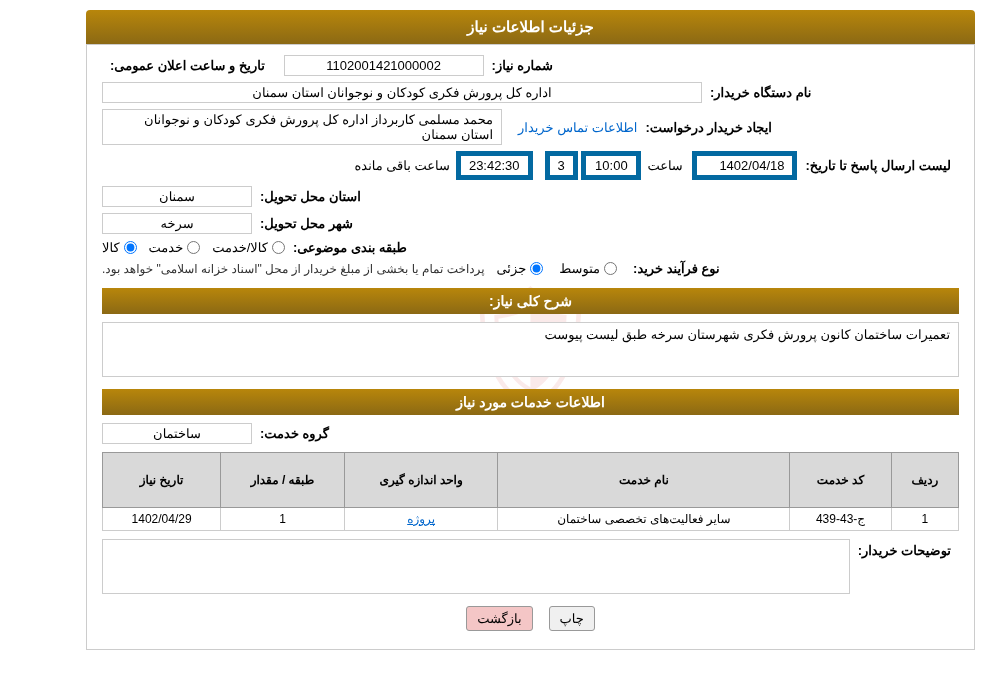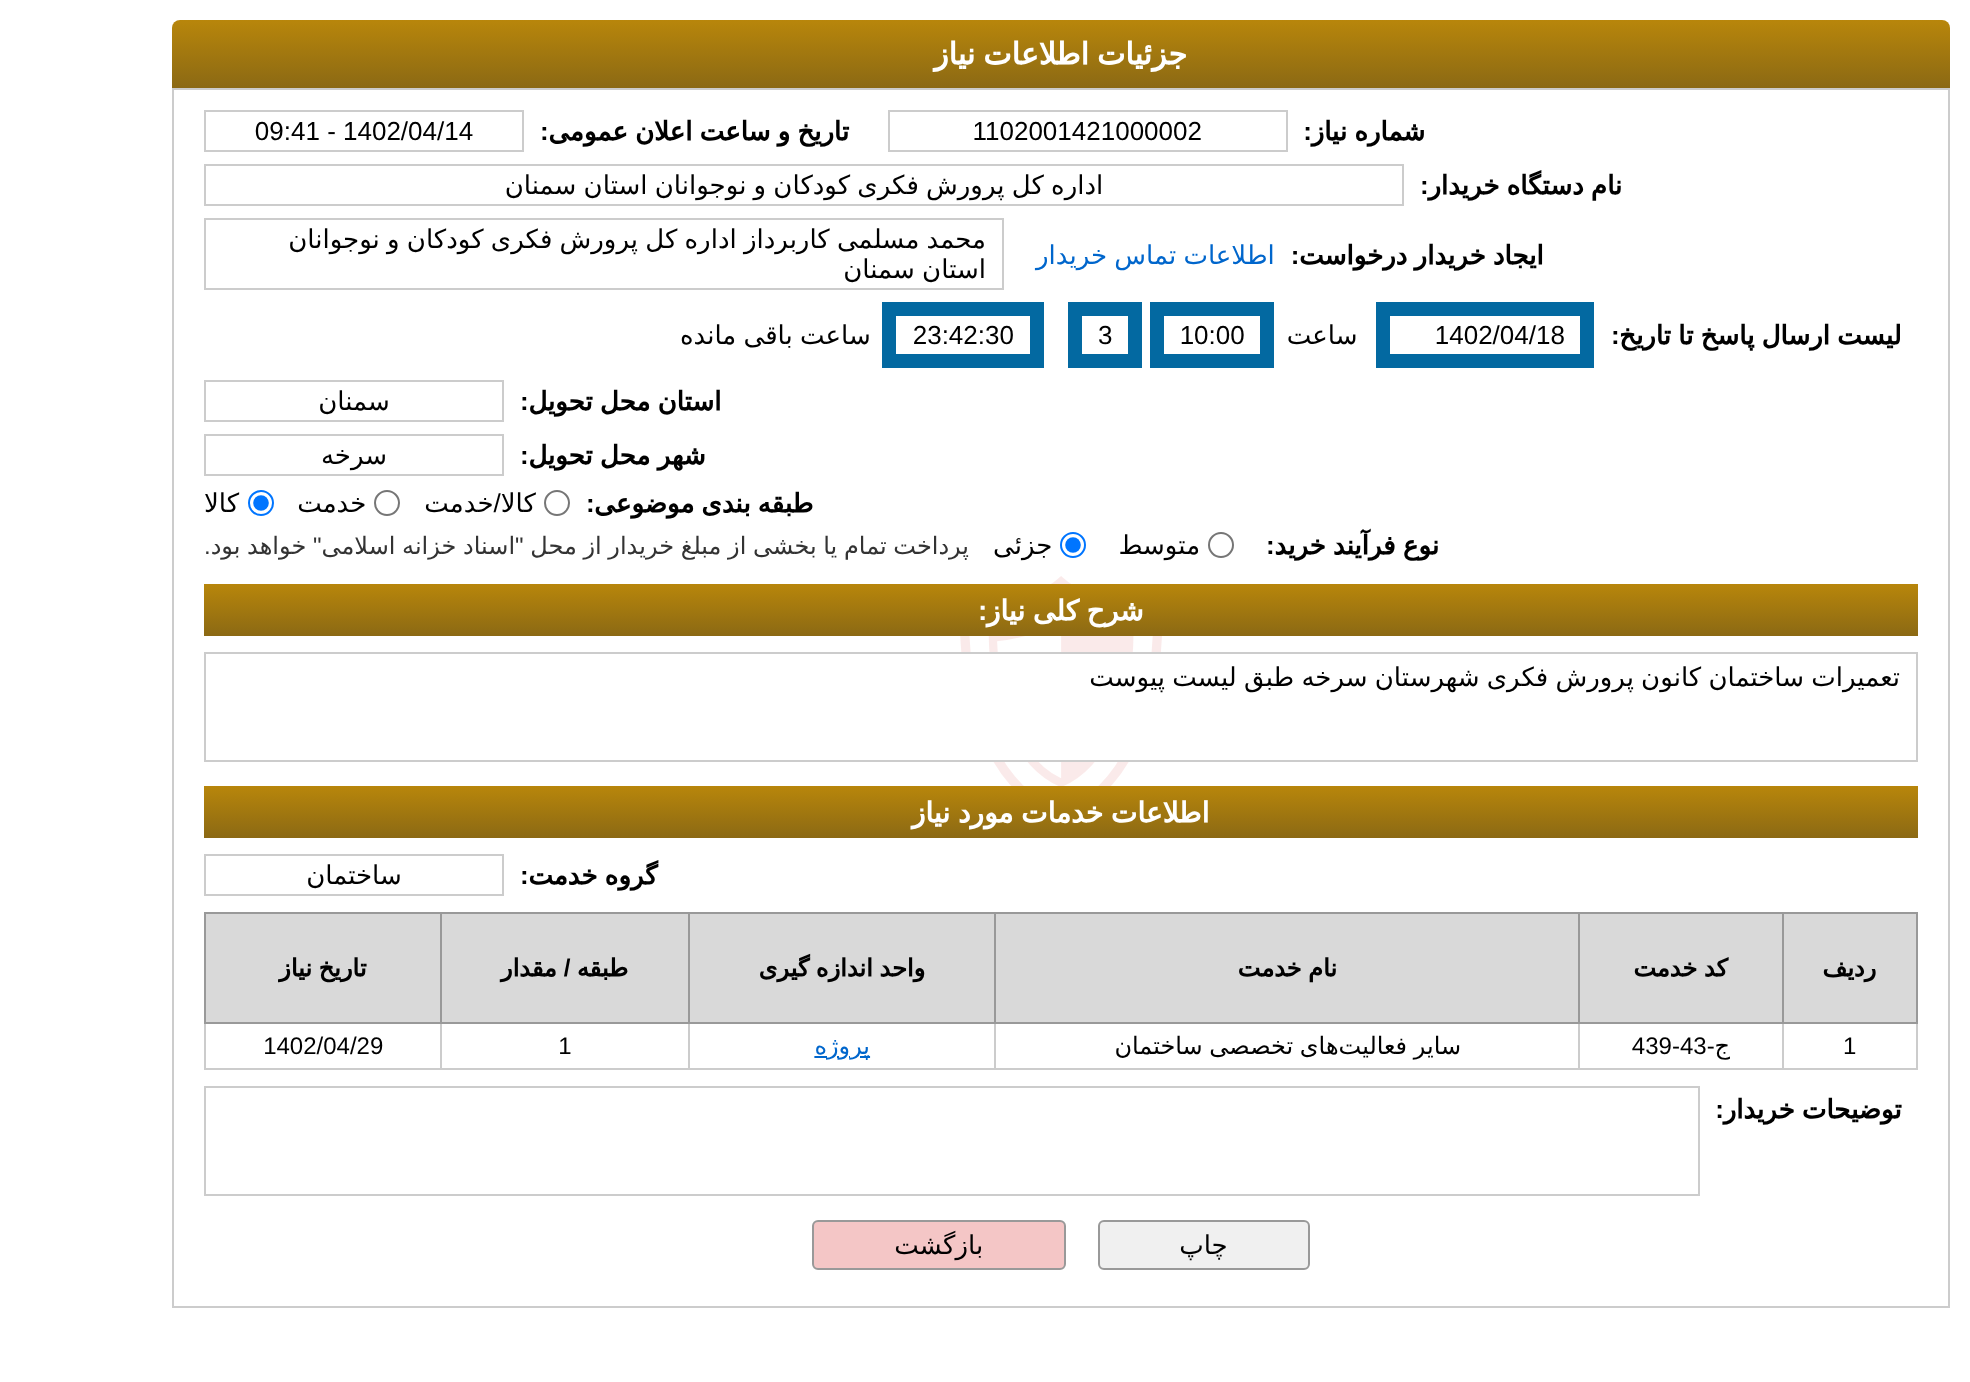--- a/index.html
+++ b/index.html
@@ -82,21 +82,21 @@
       margin-left: 8px;
     }
 
     .datetime-row {
       display: flex;
       align-items: center;
       margin-bottom: 6px;
     }
 
     .datetime-box {
-      border: 7px solid #0369a1;
+      border: 5px solid #0369a1;
       padding: 2px 8px;
       background: #fff;
       text-align: center;
     }
 
     .remaining-label {
       margin-right: 6px;
       margin-left: 6px;
       white-space: nowrap;
     }
@@ -195,21 +195,21 @@
 
     .button-row {
       display: flex;
       justify-content: center;
       gap: 16px;
       margin-top: 12px;
       margin-bottom: 8px;
     }
 
     .btn {
-      padding: 4px 40px;
+      padding: 4px 10px;
       border: 1px solid #999;
       cursor: pointer;
       font-family: Tahoma, Arial, sans-serif;
       font-size: 13px;
       border-radius: 3px;
     }
 
     .btn-print {
       background: #f0f0f0;
     }
@@ -250,21 +250,20 @@
   <div class="main-content watermark-area">
     <div class="shield-watermark">🛡</div>
 
     <div class="content-z">
 
       <div class="info-row">
         <span class="label">شماره نیاز:</span>
         <div class="value-box" style="min-width:200px;">1102001421000002</div>
         &nbsp;&nbsp;&nbsp;
         <span class="label">تاریخ و ساعت اعلان عمومی:</span>
-        <div class="value-box" style="min-width:160px;">1402/04/14 - 09:41</div>
       </div>
 
       <div class="info-row">
         <span class="label">نام دستگاه خریدار:</span>
         <div class="value-box-wide" style="max-width:600px; text-align:center;">اداره کل پرورش فکری کودکان و نوجوانان استان سمنان</div>
       </div>
 
       <div class="info-row">
         <span class="label">ایجاد خریدار درخواست:</span>
         <div style="display:flex; align-items:center; gap:8px;">

